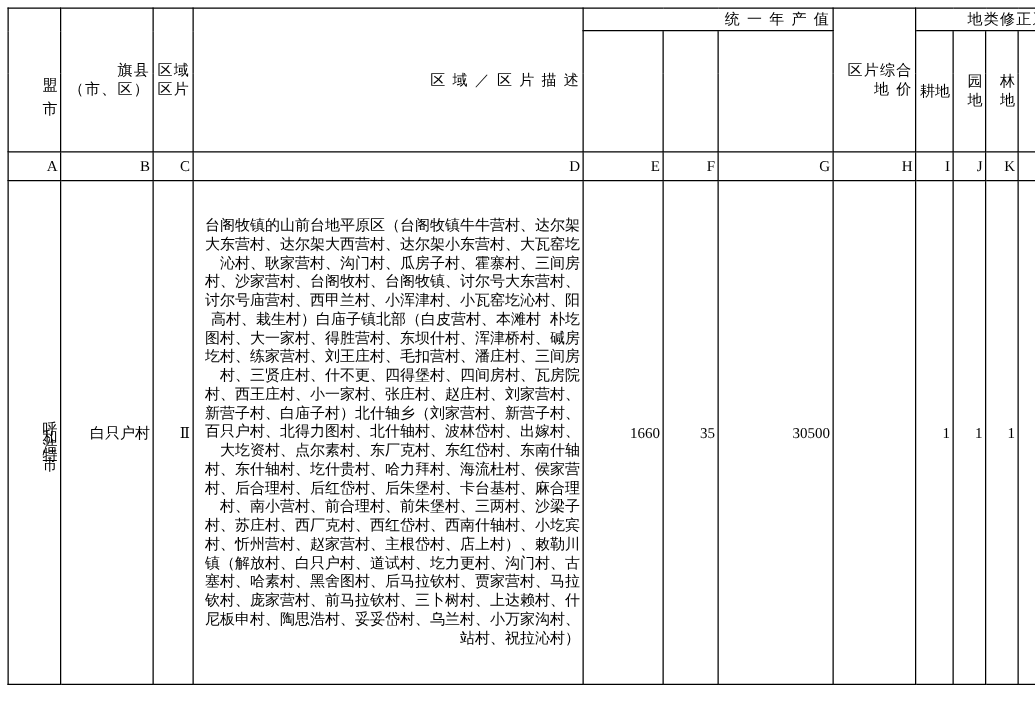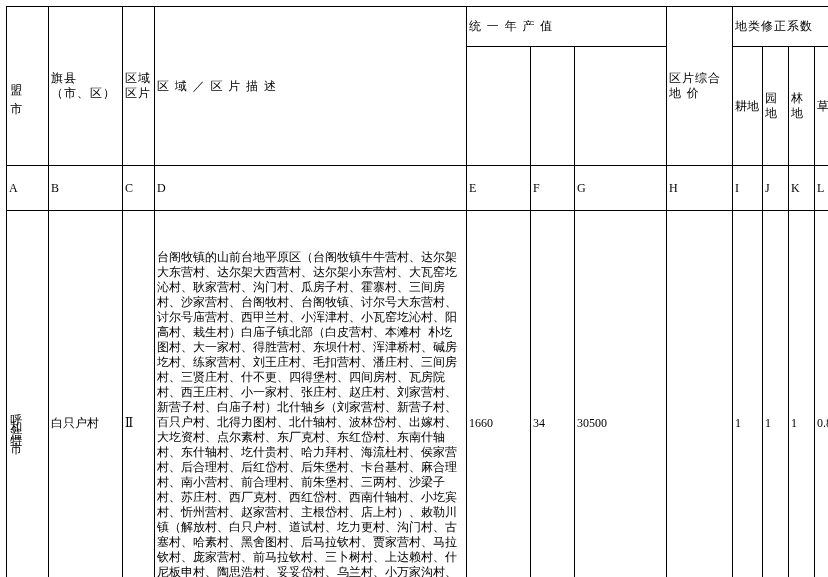--- a/index.html
+++ b/index.html
@@ -22,24 +22,24 @@
   }
   table.grid {
     border-collapse: collapse;
     table-layout: fixed;
     width: 818px;
     margin: 6px 0 0 6px;
   }
   table.grid td, table.grid th {
     border: 1px solid #000000;
     font-weight: normal;
-    text-align: left;
+    text-align: right;
     vertical-align: middle;
     font-size: 12px;
-    padding: 12px 2px;
+    padding: 1px 2px;
     line-height: 1.25;
   }
   .hdr-main {
     font-size: 13px;
     letter-spacing: 1px;
   }
   .hdr-sub {
     font-size: 12.5px;
   }
   .letter-row td {
@@ -156,21 +156,21 @@
     </tr>
 
     <tr>
       <td class="cell-league">
         <span class="vert">呼和浩特市</span>
       </td>
       <td>白只户村</td>
       <td class="num">Ⅱ</td>
       <td class="desc">台阁牧镇的山前台地平原区（台阁牧镇牛牛营村、达尔架大东营村、达尔架大西营村、达尔架小东营村、大瓦窑圪沁村、耿家营村、沟门村、瓜房子村、霍寨村、三间房村、沙家营村、台阁牧村、台阁牧镇、讨尔号大东营村、讨尔号庙营村、西甲兰村、小浑津村、小瓦窑圪沁村、阳高村、栽生村）白庙子镇北部（白皮营村、本滩村 朴圪图村、大一家村、得胜营村、东坝什村、浑津桥村、碱房圪村、练家营村、刘王庄村、毛扣营村、潘庄村、三间房村、三贤庄村、什不更、四得堡村、四间房村、瓦房院村、西王庄村、小一家村、张庄村、赵庄村、刘家营村、新营子村、白庙子村）北什轴乡（刘家营村、新营子村、百只户村、北得力图村、北什轴村、波林岱村、出嫁村、大圪资村、点尔素村、东厂克村、东红岱村、东南什轴村、东什轴村、圪什贵村、哈力拜村、海流杜村、侯家营村、后合理村、后红岱村、后朱堡村、卡台基村、麻合理村、南小营村、前合理村、前朱堡村、三两村、沙梁子村、苏庄村、西厂克村、西红岱村、西南什轴村、小圪宾村、忻州营村、赵家营村、主根岱村、店上村）、敕勒川镇（解放村、白只户村、道试村、圪力更村、沟门村、古塞村、哈素村、黑舍图村、后马拉钦村、贾家营村、马拉钦村、庞家营村、前马拉钦村、三卜树村、上达赖村、什尼板申村、陶思浩村、妥妥岱村、乌兰村、小万家沟村、站村、祝拉沁村）</td>
       <td class="num">1660</td>
-      <td class="num">34</td>
+      <td class="num">35</td>
       <td class="num">30500</td>
       <td class="num"></td>
       <td class="num">1</td>
       <td class="num">1</td>
       <td class="num">1</td>
       <td class="num">0.81</td>
     </tr>
   </tbody>
     </table>
 </div>

